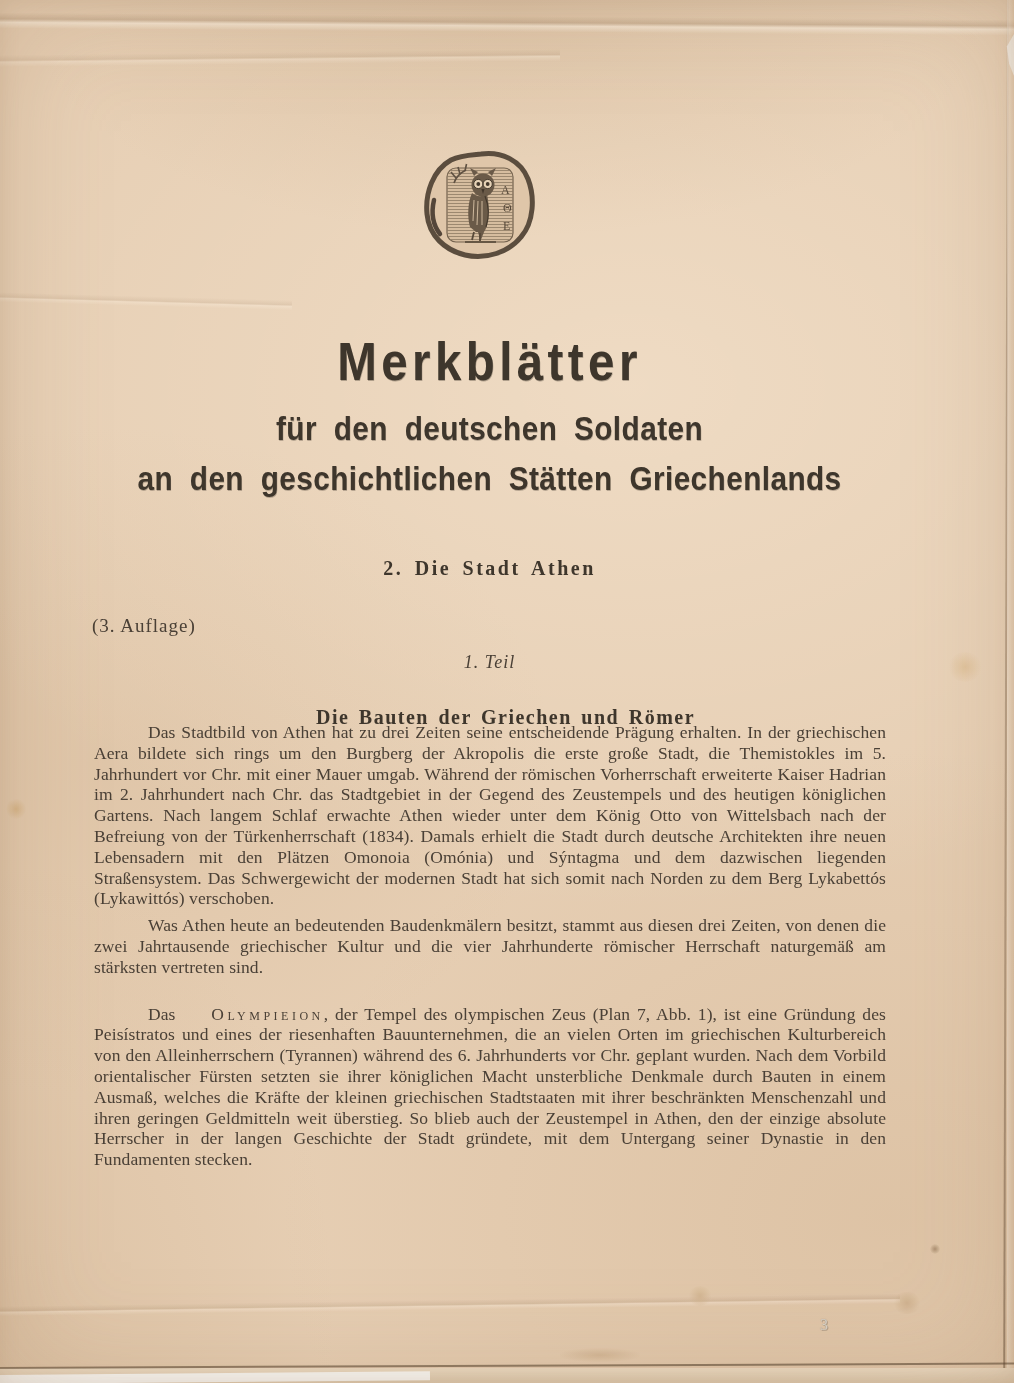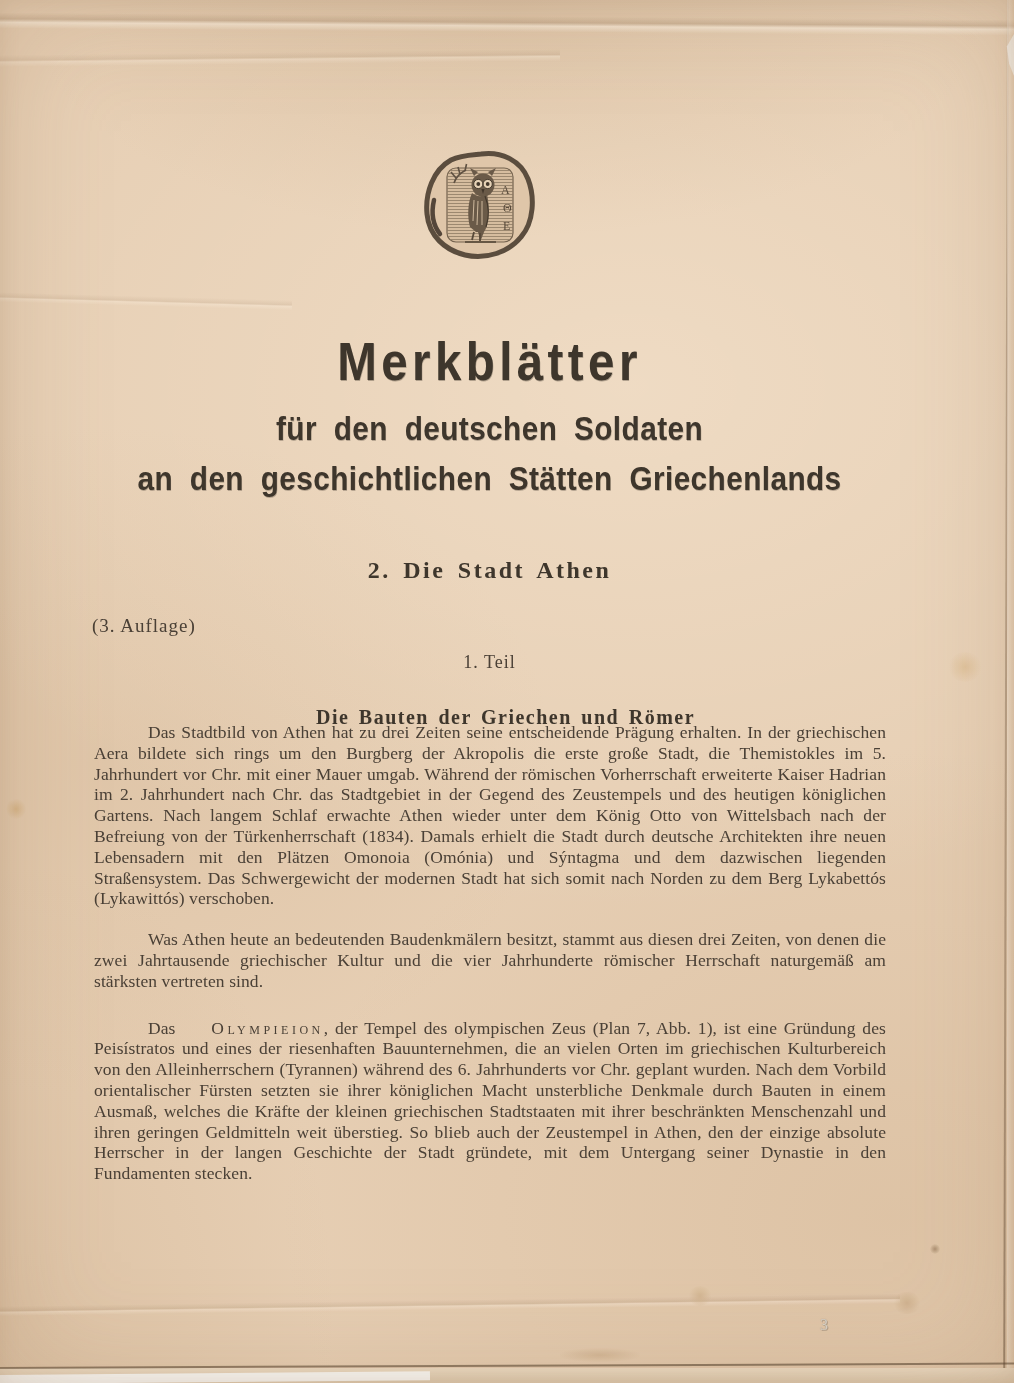--- a/index.html
+++ b/index.html
@@ -106,46 +106,46 @@
     font-weight:bold;font-size:33px;line-height:1;
     letter-spacing:0.5px;word-spacing:9px;text-align:center;
     color:var(--heading_ink);
     transform:scaleX(0.90);
     text-shadow:0.5px 0.5px 0 rgba(62,54,44,0.30);
   }
   .subtitle-1{top:412px;}
   .subtitle-2{top:462px;}
   .section-heading{
     position:absolute;left:0;top:558px;width:795px;margin:0;
-    font-size:24px;font-weight:bold;letter-spacing:2.5px;word-spacing:4px;
+    font-size:20px;font-weight:bold;letter-spacing:2.5px;word-spacing:4px;
     text-align:center;color:var(--heading_ink);line-height:1;
   }
   .edition-note{
     position:absolute;left:0;top:616px;width:795px;
     font-size:19px;text-align:left;letter-spacing:1px;line-height:1;
   }
   .part-note{
     position:absolute;left:0;top:653px;width:795px;
-    font-size:18px;text-align:center;letter-spacing:1px;line-height:1;
+    font-size:18px;text-align:center;letter-spacing:1px;line-height:1;font-style:italic;
   }
   .chapter-heading{
     position:absolute;left:0;top:691px;width:795px;margin:16px;
     font-size:20px;font-weight:bold;letter-spacing:1.5px;word-spacing:3px;
     text-align:center;color:var(--heading_ink);line-height:1;
   }
   .bodytext{
     position:absolute;left:2px;top:722px;width:792px;
     font-size:17.5px;line-height:20.8px;
     text-align:justify;
     hyphens:auto;-webkit-hyphens:auto;
     letter-spacing:0.1px;
     color:var(--ink);
   }
   .bodytext p{margin:0;text-indent:54px;}
-  .bodytext p.p2{margin-top:20px;}
+  .bodytext p.p2{margin-top:6px;}
   .bodytext p.p3{margin-top:26px;}
   .smallcaps{font-variant:small-caps;letter-spacing:3.5px;margin-left:29px;}
   .page-mark{
     position:absolute;left:820px;top:1316px;
     font-size:16px;color:#d9d2c6;
     text-shadow:0 0 1px #938a7c, 1px 1px 0 rgba(120,110,95,0.4);
   }
 </style>
 </head>
 <body>

